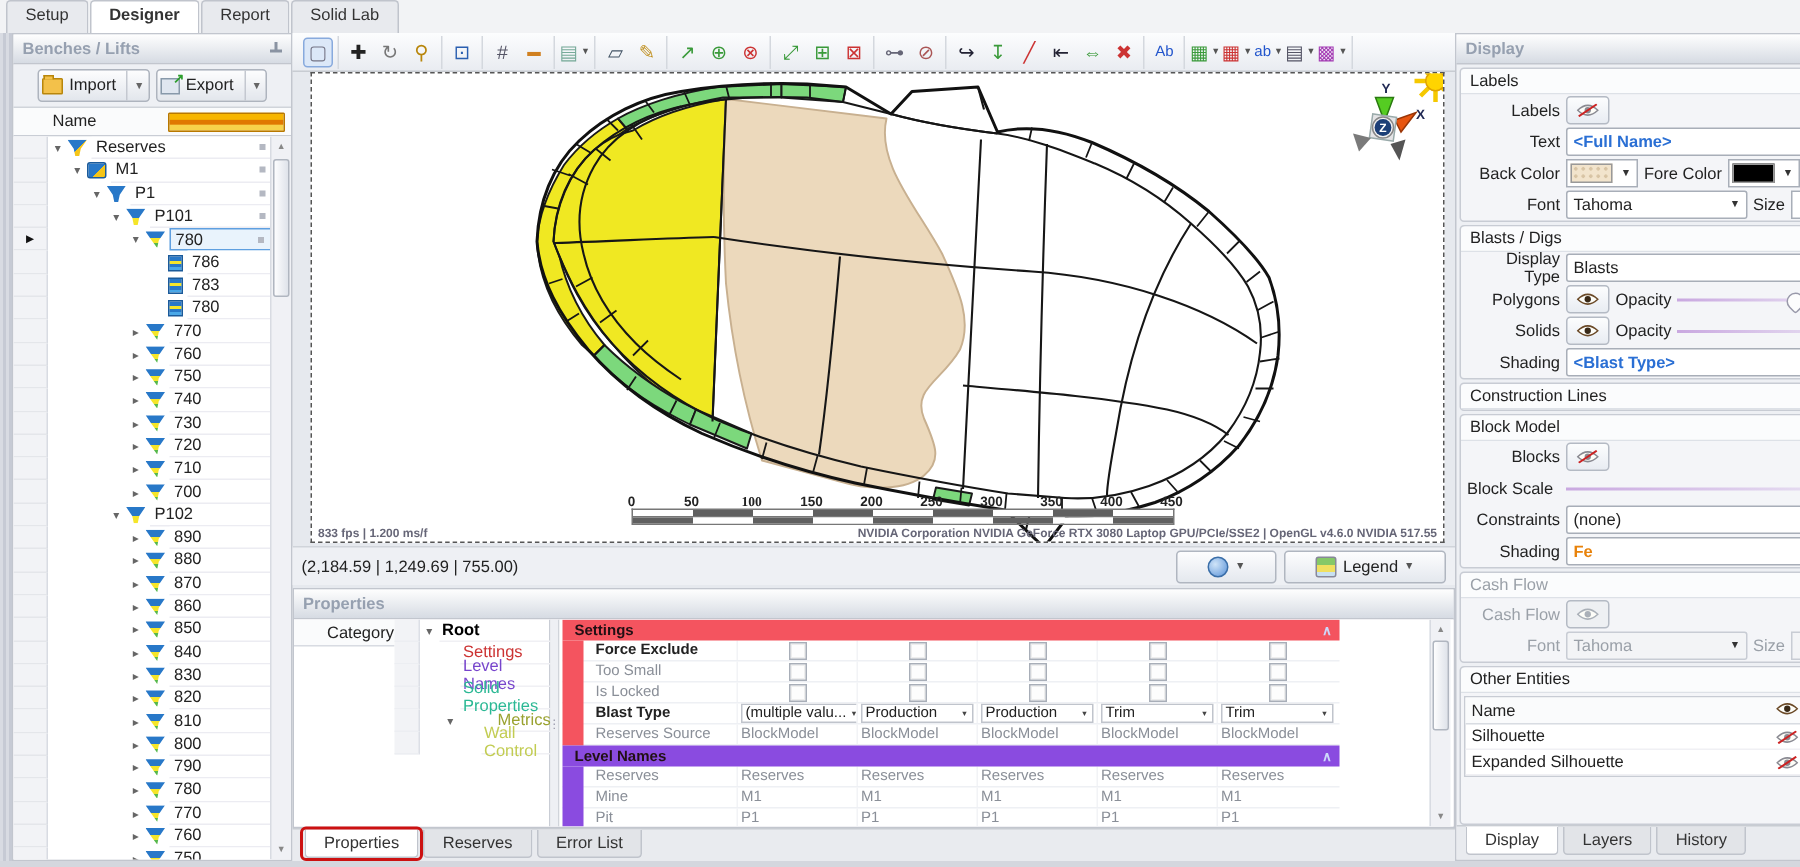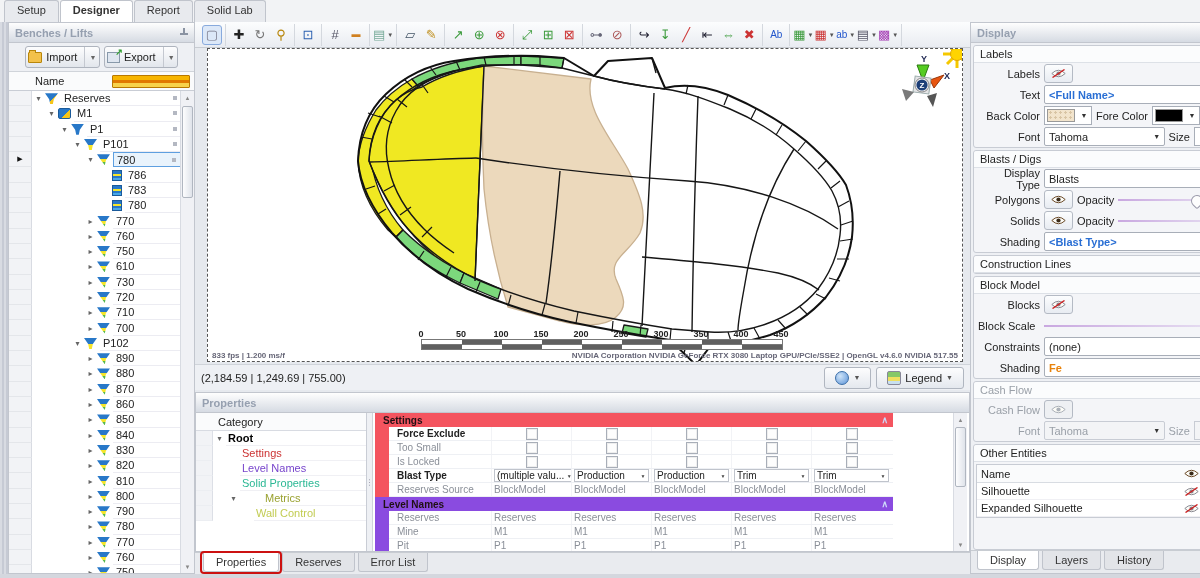--- a/index.html
+++ b/index.html
@@ -60,28 +60,28 @@
   .slabels{position:relative;height:10px}
   .slabel{position:absolute;top:0;transform:translateX(-50%);font-size:9px;font-weight:bold;color:#222}
   .srow{display:flex;height:4px;border:1px solid #777;border-bottom:none;width:360px}
   .srow:last-child{border-bottom:1px solid #777}
   .seg{flex:1}
   .compass{position:absolute;right:10px;top:4px}
   .sun{position:absolute;right:-5px;top:-5px}
   
   .coordbar{position:absolute;left:195px;top:364px;width:775px;height:26px;background:#eef0f4;border-top:1px solid #d0d4da;display:flex;align-items:center;padding:0 6px;box-sizing:border-box}
   .cbtns{margin-left:auto;display:flex;gap:5px}
-  .cbtn{height:20px;border:1px solid #b0b6c0;border-radius:3px;background:linear-gradient(#fdfdfe,#e4e8ee);display:flex;align-items:center;padding:0 10px;gap:4px}
+  .cbtn{height:20px;border:1px solid #b0b6c0;border-radius:3px;background:linear-gradient(#fdfdfe,#e4e8ee);display:flex;align-items:center;padding:0 20px;gap:4px}
   .globe{width:12px;height:12px;border-radius:50%;background:radial-gradient(circle at 35% 35%,#cfe4f8,#5b93d8);border:1px solid #3a6ea8}
   .legicon{width:12px;height:12px;border:1px solid #889;border-radius:2px;background:linear-gradient(#86c868 0 40%,#f0e060 40% 75%,#c8e0f0 75% 100%)}
   .cbtn .dda{font-size:7px;color:#555}
   
   .props{position:absolute;left:195px;top:392px;width:775px;height:160px;background:#eef0f4;border:1px solid #c2c6ce;display:flex;flex-direction:column;box-sizing:border-box}
   .pbody{flex:1;display:flex;position:relative;background:#fff;overflow:hidden}
-  .cattree{width:170px;border-right:1px solid #c9cdd5;display:flex;flex-direction:column;background:#fff;flex:none}
+  .cattree{width:170px;border-right:1px solid #c9cdd5;display:flex;flex-direction:row;background:#fff;flex:none}
   .cathead{height:17px;display:flex;align-items:center;padding-left:22px;border-bottom:1px solid #d8dbe2;background:#fafbfc;flex:none}
   .catrow{display:flex;align-items:center;height:15px}
   .catsel{width:16px;align-self:stretch;background:#f2f3f6;border-right:1px solid #dcdfe6;border-bottom:1px solid #eceef2;flex:none}
   .catexp{width:13px;font-size:8px;color:#666;text-align:center;flex:none}
   .catlabel{flex:1;align-self:stretch;display:flex;align-items:center;border-bottom:1px solid #f0f0f4;padding-left:2px}
   .splitter{width:5px;background:#eef0f4;border-right:1px solid #d0d4da;color:#99a;font-size:8px;display:flex;align-items:center;justify-content:center;flex:none}
   .gridwrap{flex:1;position:relative;overflow:hidden;background:#fff}
   .grid{position:absolute;left:2px;top:0;width:518px;font-size:10px}
   .gsection{position:relative}
   .band{height:14px;display:flex;align-items:center;padding-left:8px;font-weight:bold;color:#201014;position:relative}
@@ -281,21 +281,21 @@
           <div class="tlabel">
             <span>750</span>
           </div>
         </div>
         <div class="trow">
           <div class="selc"></div>
           <div style="flex: 0 0 auto; width: 52px;"></div>
           <div class="exp">▸</div>
           <div class="ticon bench-icon"></div>
           <div class="tlabel">
-            <span>610</span>
+            <span>740</span>
           </div>
         </div>
         <div class="trow">
           <div class="selc"></div>
           <div style="flex: 0 0 auto; width: 52px;"></div>
           <div class="exp">▸</div>
           <div class="ticon bench-icon"></div>
           <div class="tlabel">
             <span>730</span>
           </div>
@@ -638,21 +638,21 @@
       <path d="M480,36 L478,45 M520,46 L516,56 M548,60 L543,70 M574,76 L568,86 M598,92 L590,102 M618,112 L610,120 M632,132 L623,139 M641,152 L630,158 M645,172 L633,176 M645,190 L632,192 M641,210 L629,210 M632,232 L621,229 M618,250 L608,245 M600,266 L592,258 M578,280 L570,271 M552,290 L546,279 M524,295 L520,283 M500,295 L500,283"></path>
       <path d="M462,291 L463,280 M432,287 L433,276 M404,283 L405,272 M368,274 L370,263 M334,266 L337,255 M300,257 L303,246 M268,243 L272,233 M238,228 L243,218 M210,211 L216,202 M188,188 L195,181 M170,165 L178,160 M158,140 L167,137"></path>
       <path d="M171,67 L184,74 M189,50 L199,58 M213,34 L220,44 M176,142 L187,136 M192,166 L203,158 M214,188 L224,178"></path>
     </g>
   </svg>
 
   <div class="scalebar">
     <div class="slabels">
         <span class="slabel" style="left: 0px;">0</span>
         <span class="slabel" style="left: 40px;">50</span>
-        <span class="slabel" style="left: 80px;">100</span>
+        <span class="slabel" style="left: 80px; font-family: Liberation Serif, serif;">100</span>
         <span class="slabel" style="left: 120px;">150</span>
         <span class="slabel" style="left: 160px;">200</span>
         <span class="slabel" style="left: 200px;">250</span>
         <span class="slabel" style="left: 240px;">300</span>
         <span class="slabel" style="left: 280px;">350</span>
         <span class="slabel" style="left: 320px;">400</span>
         <span class="slabel" style="left: 360px;">450</span>
       </div>
     <div class="srow">
         <div class="seg" style="background: rgb(255, 255, 255);"></div>

